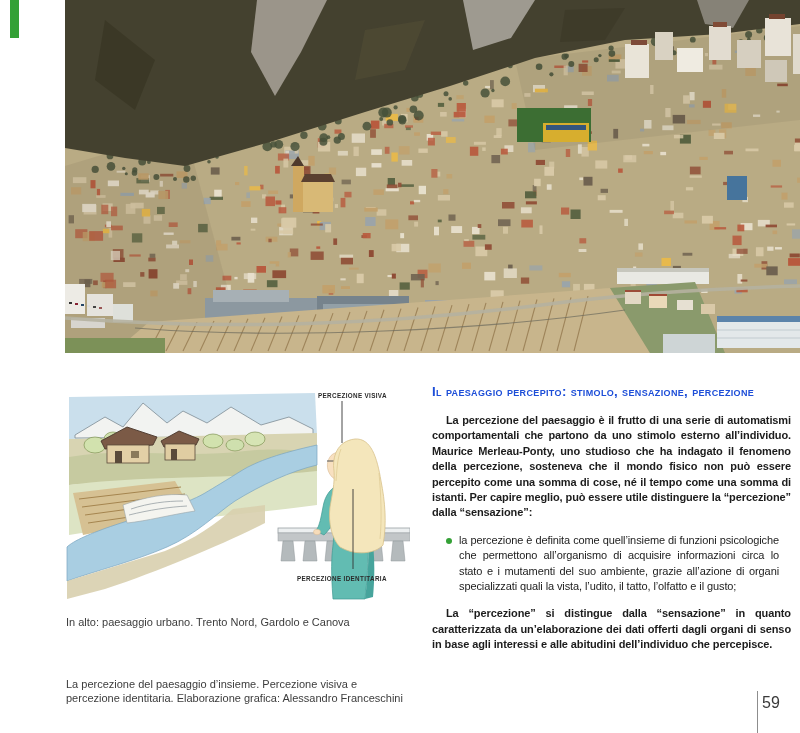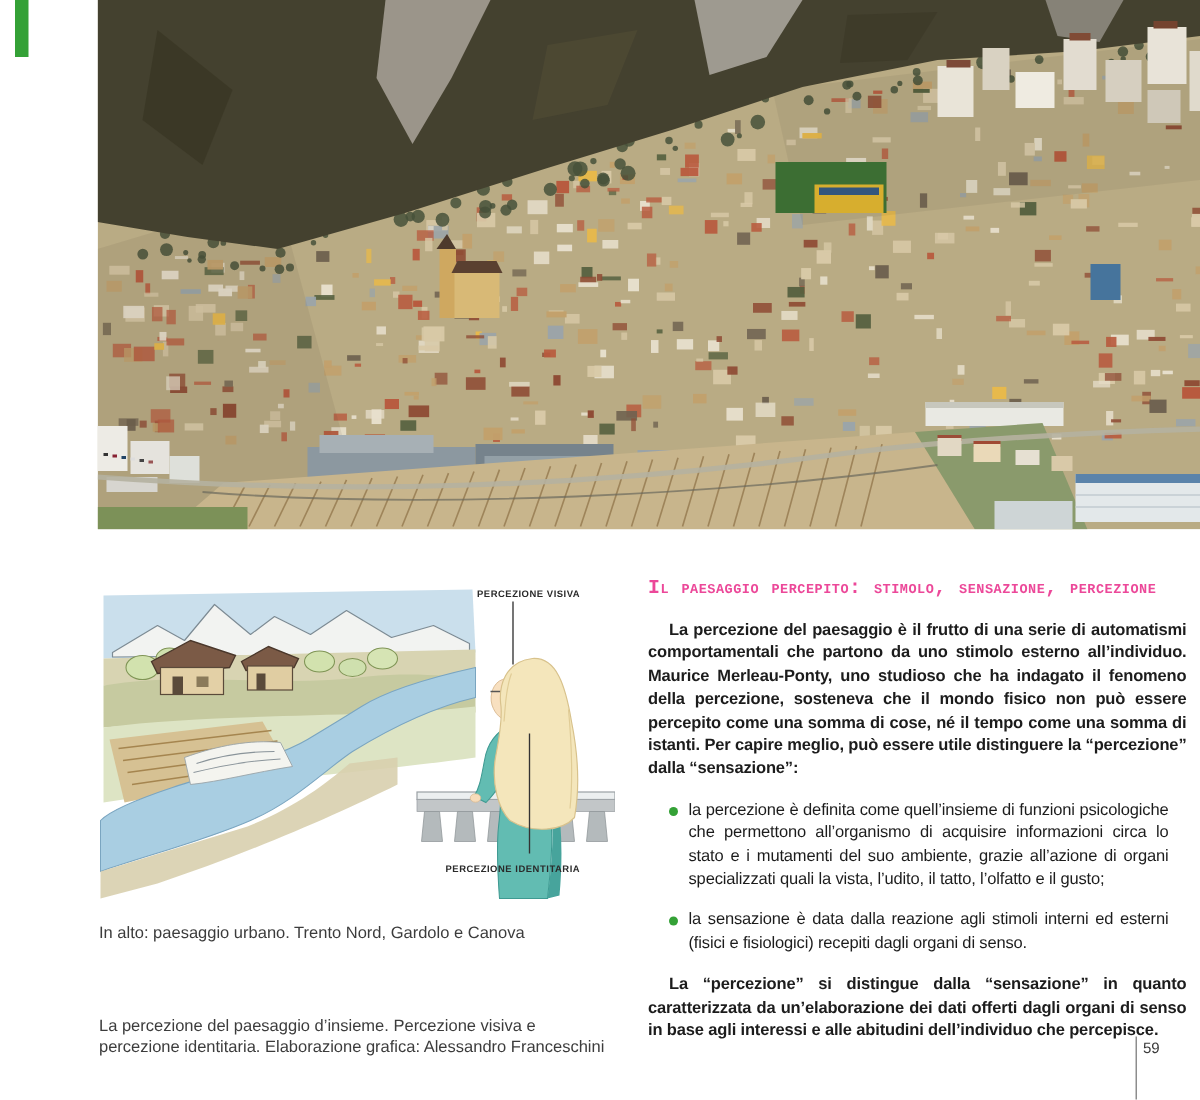--- a/index.html
+++ b/index.html
@@ -11,29 +11,29 @@
   .photo svg{display:block;width:735px;height:353px;}
   .illustration{position:absolute;left:65px;top:383px;width:345px;height:230px;}
   .illustration svg{display:block;width:345px;height:230px;}
   .cap{position:absolute;left:66px;width:344px;font-size:11px;line-height:13.6px;color:#3c3c3c;}
   .cap1{top:616px;}
   .cap2{top:678px;}
   .cap span{display:block;}
   .article{position:absolute;left:432px;top:383px;width:359px;color:#1c1c1c;
            font-size:11px;line-height:15.4px;text-align:justify;letter-spacing:-0.1px;}
   .article h1{font-size:13.2px;line-height:17px;font-variant:small-caps;font-weight:bold;
-              letter-spacing:.35px;color:#ec4899;margin:0 0 13px 0;text-align:left;font-family:Liberation Mono, monospace;}
+              letter-spacing:.35px;color:#1d4ed8;margin:0 0 13px 0;text-align:left;}
   .article p{margin:0;text-indent:14px;font-weight:bold;}
   .article p.p2{margin-top:3px;}
   .article ul{list-style:none;margin:2px 0;padding:0;}
   .article li{position:relative;padding-left:15px;margin:12px;}
   .article li::before{content:"";position:absolute;left:2px;top:5px;width:6px;height:6px;
                       border-radius:50%;background:#34a136;}
   .pagerule{position:absolute;left:757px;top:691px;width:1px;height:42px;background:#8d8d8d;}
-  .pagenum{position:absolute;left:762px;top:694px;font-size:10px;color:#3a3a3a;}
+  .pagenum{position:absolute;left:762px;top:694px;font-size:16px;color:#3a3a3a;}
   svg text.lbl{font-family:"Liberation Sans",sans-serif;font-size:6.3px;font-weight:600;
                letter-spacing:.35px;fill:#2a2a2a;}
 </style>
 </head>
 <body>
 
 <div class="page">
 
   <div class="green-tab"></div>
 
@@ -725,21 +725,20 @@
   </div>
   <div class="cap cap2">
     <span>La percezione del paesaggio d’insieme. Percezione visiva e percezione identitaria. Elaborazione grafica: Alessandro Franceschini</span>
   </div>
 
   <div class="article">
     <h1>Il paesaggio percepito: stimolo, sensazione, percezione</h1>
     <p>La percezione del paesaggio è il frutto di una serie di automatismi comportamentali che partono da uno stimolo esterno all’individuo. Maurice Merleau-Ponty, uno studioso che ha indagato il fenomeno della percezione, sosteneva che il mondo fisico non può essere percepito come una somma di cose, né il tempo come una somma di istanti. Per capire meglio, può essere utile distinguere la “percezione” dalla “sensazione”:</p>
     <ul>
       <li>la percezione è definita come quell’insieme di funzioni psicologiche che permettono all’organismo di acquisire informazioni circa lo stato e i mutamenti del suo ambiente, grazie all’azione di organi specializzati quali la vista, l’udito, il tatto, l’olfatto e il gusto;</li>
-      <li>la sensazione è data dalla reazione agli stimoli interni ed esterni (fisici e fisiologici) recepiti dagli organi di senso.</li>
     </ul>
     <p class="p2">La “percezione” si distingue dalla “sensazione” in quanto caratterizzata da un’elaborazione dei dati offerti dagli organi di senso in base agli interessi e alle abitudini dell’individuo che percepisce.</p>
   </div>
 
   <div class="pagerule"></div>
   <div class="pagenum">59</div>
 
 </div>
 
 </body></html>

